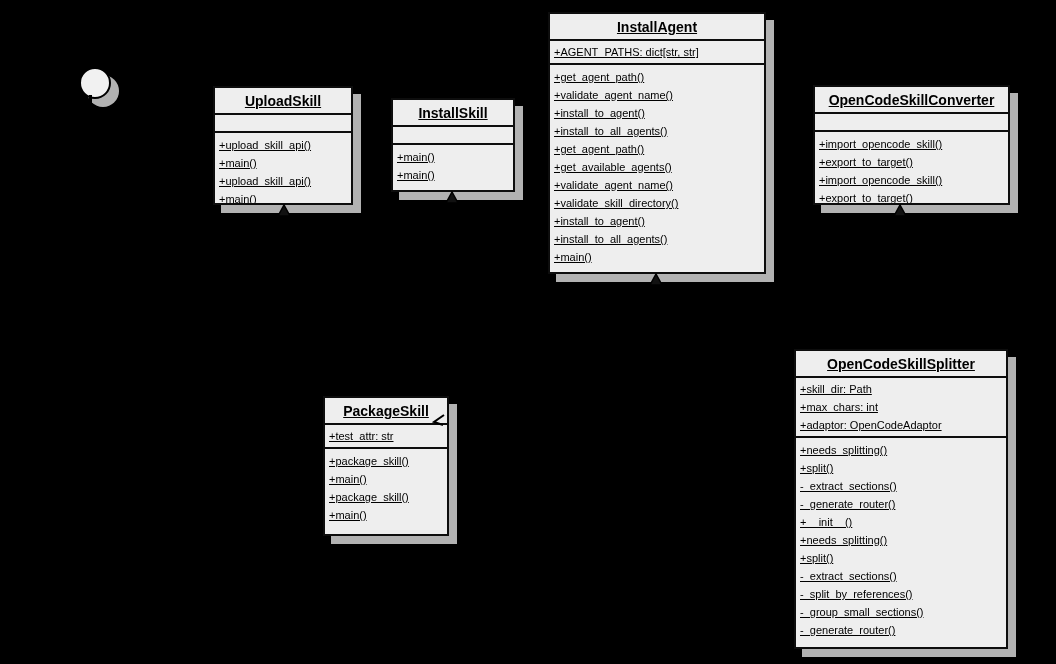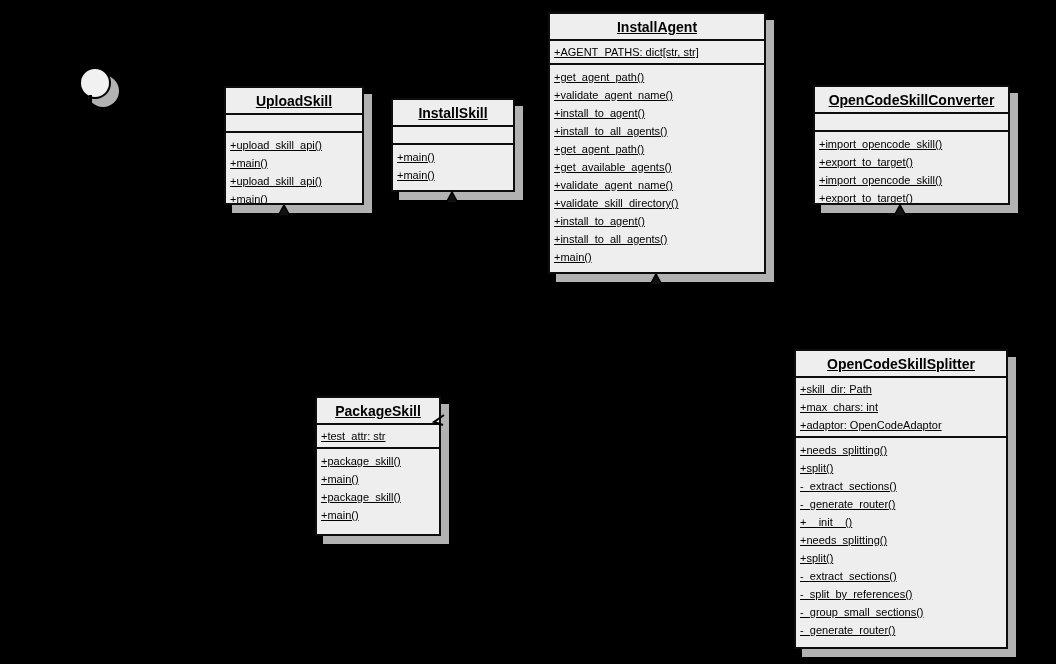--- a/index.html
+++ b/index.html
@@ -56,26 +56,26 @@
   }
   .connector-stub {
     position: absolute;
     left: 89px; top: 95px;
     width: 3px; height: 9px;
     background: #000;
   }
   .arrowhead { position: absolute; width: 16px; height: 13px; }
   .dep-arrowhead { position: absolute; width: 16px; height: 16px; }
   
-  #node-upload-skill   { left: 224px; top: 86px;  width: 140px; height: 119px; }
+  #node-upload-skill   { left: 213px; top: 86px;  width: 140px; height: 119px; }
   #node-install-skill  { left: 391px; top: 98px;  width: 124px; height: 94px;  }
   #node-install-agent  { left: 548px; top: 12px;  width: 218px; height: 262px; }
   #node-converter      { left: 813px; top: 85px;  width: 197px; height: 120px; }
   #node-splitter       { left: 794px; top: 316px; width: 214px; height: 300px; margin-top: 33px; }
-  #node-package-skill  { left: 315px; top: 396px; width: 126px; height: 140px; }
+  #node-package-skill  { left: 323px; top: 396px; width: 126px; height: 140px; }
   #arrow-upload        { left: 276px; top: 204px; }
   #arrow-install-skill { left: 444px; top: 191px; }
   #arrow-install-agent { left: 648px; top: 273px; }
   #arrow-converter     { left: 892px; top: 204px; }
   #dep-arrow-package   { left: 431px; top: 412px; }
 </style>
 </head>
 <body>
 
 <div class="canvas">

